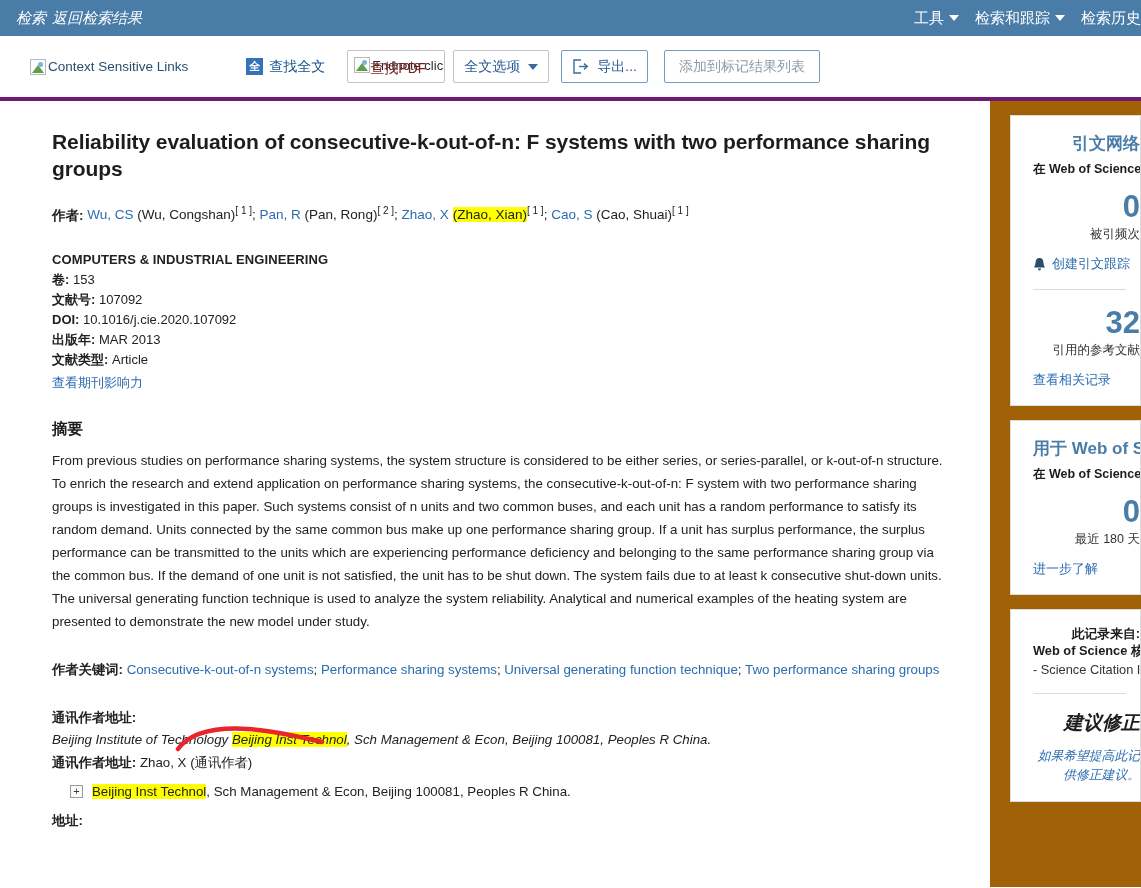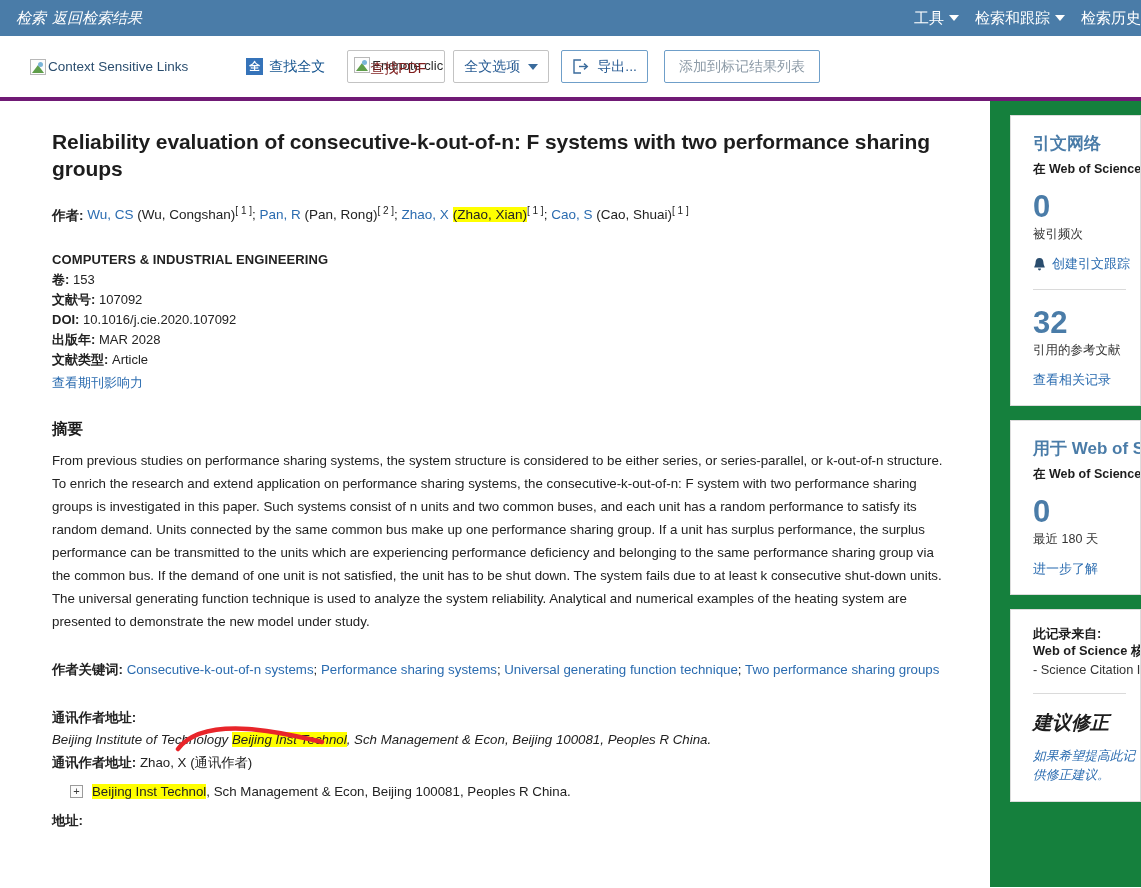--- a/index.html
+++ b/index.html
@@ -155,21 +155,21 @@
     border-top: 6px solid #3a6b9c;
   }
   .export-btn { margin-left: 12px; gap: 8px; }
   .export-icon { flex: none; }
   .marked-btn { margin-left: 16px; padding: 0 14px; }
 
   
   .page {
     display: flex;
     height: calc(888px - 36px - 66px);
-    background: #15803d;
+    background: #a16207;
     gap: 20px;
   }
   .record {
     flex: 1;
     background: #ffffff;
     padding: 28px 40px 0 52px;
     overflow: hidden;
   }
   .rail {
     width: 131px;
@@ -246,20 +246,21 @@
     pointer-events: none;
   }
 
   
   .card {
     background: #ffffff;
     border: 1px solid #dcdcdc;
     margin-bottom: 14px;
     padding: 16px 0 16px 22px;
     overflow: hidden;
+    text-align: right;
   }
   .card h3 {
     margin: 0 0 6px 0;
     font-size: 17px;
     font-weight: bold;
     color: #4a7ca8;
     white-space: nowrap;
   }
   .card .sub {
     font-size: 12.5px;
@@ -389,21 +390,21 @@
       <div>
         <span class="k">文献号:</span>
         <span>107092</span>
       </div>
       <div>
         <span class="k">DOI:</span>
         <span>10.1016/j.cie.2020.107092</span>
       </div>
       <div>
         <span class="k">出版年:</span>
-        <span>MAR 2028</span>
+        <span>MAR 2013</span>
       </div>
       <div>
         <span class="k">文献类型:</span>
         <span>Article</span>
       </div>
       <span class="impact">查看期刊影响力</span>
     </div>
 
     <h2 class="sect">摘要</h2>
     <div class="abstract">From previous studies on performance sharing systems, the system structure is considered to be either series, or series-parallel, or k-out-of-n structure. To enrich the research and extend application on performance sharing systems, the consecutive-k-out-of-n: F system with two performance sharing groups is investigated in this paper. Such systems consist of n units and two common buses, and each unit has a random performance to satisfy its random demand. Units connected by the same common bus make up one performance sharing group. If a unit has surplus performance, the surplus performance can be transmitted to the units which are experiencing performance deficiency and belonging to the same performance sharing group via the common bus. If the demand of one unit is not satisfied, the unit has to be shut down. The system fails due to at least k consecutive shut-down units. The universal generating function technique is used to analyze the system reliability. Analytical and numerical examples of the heating system are presented to demonstrate the new model under study.</div>

